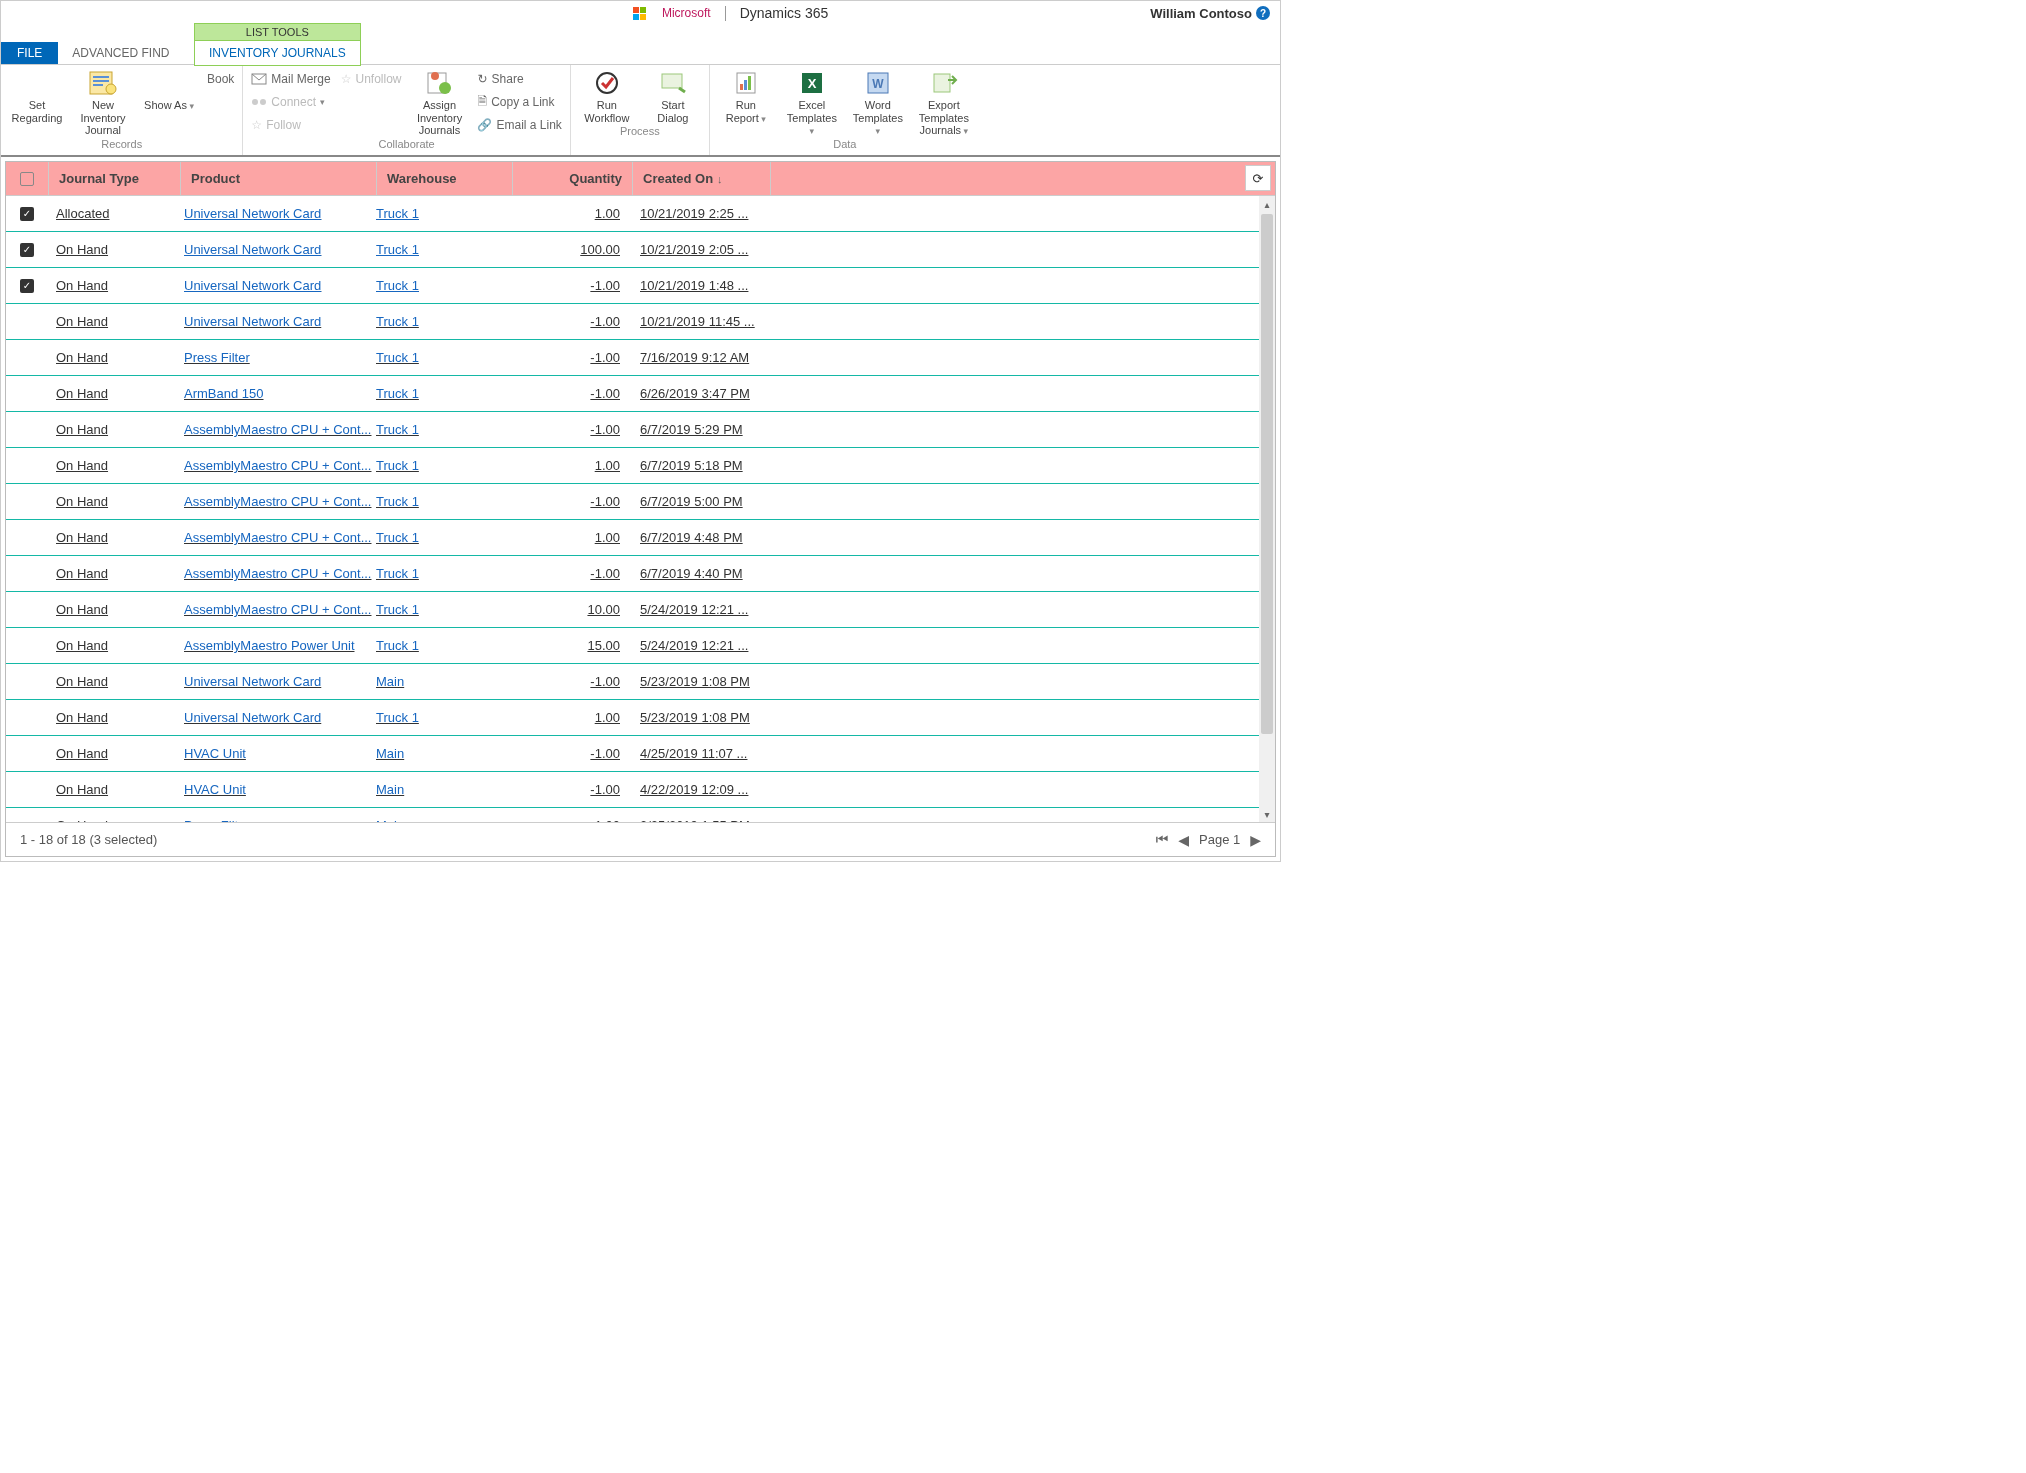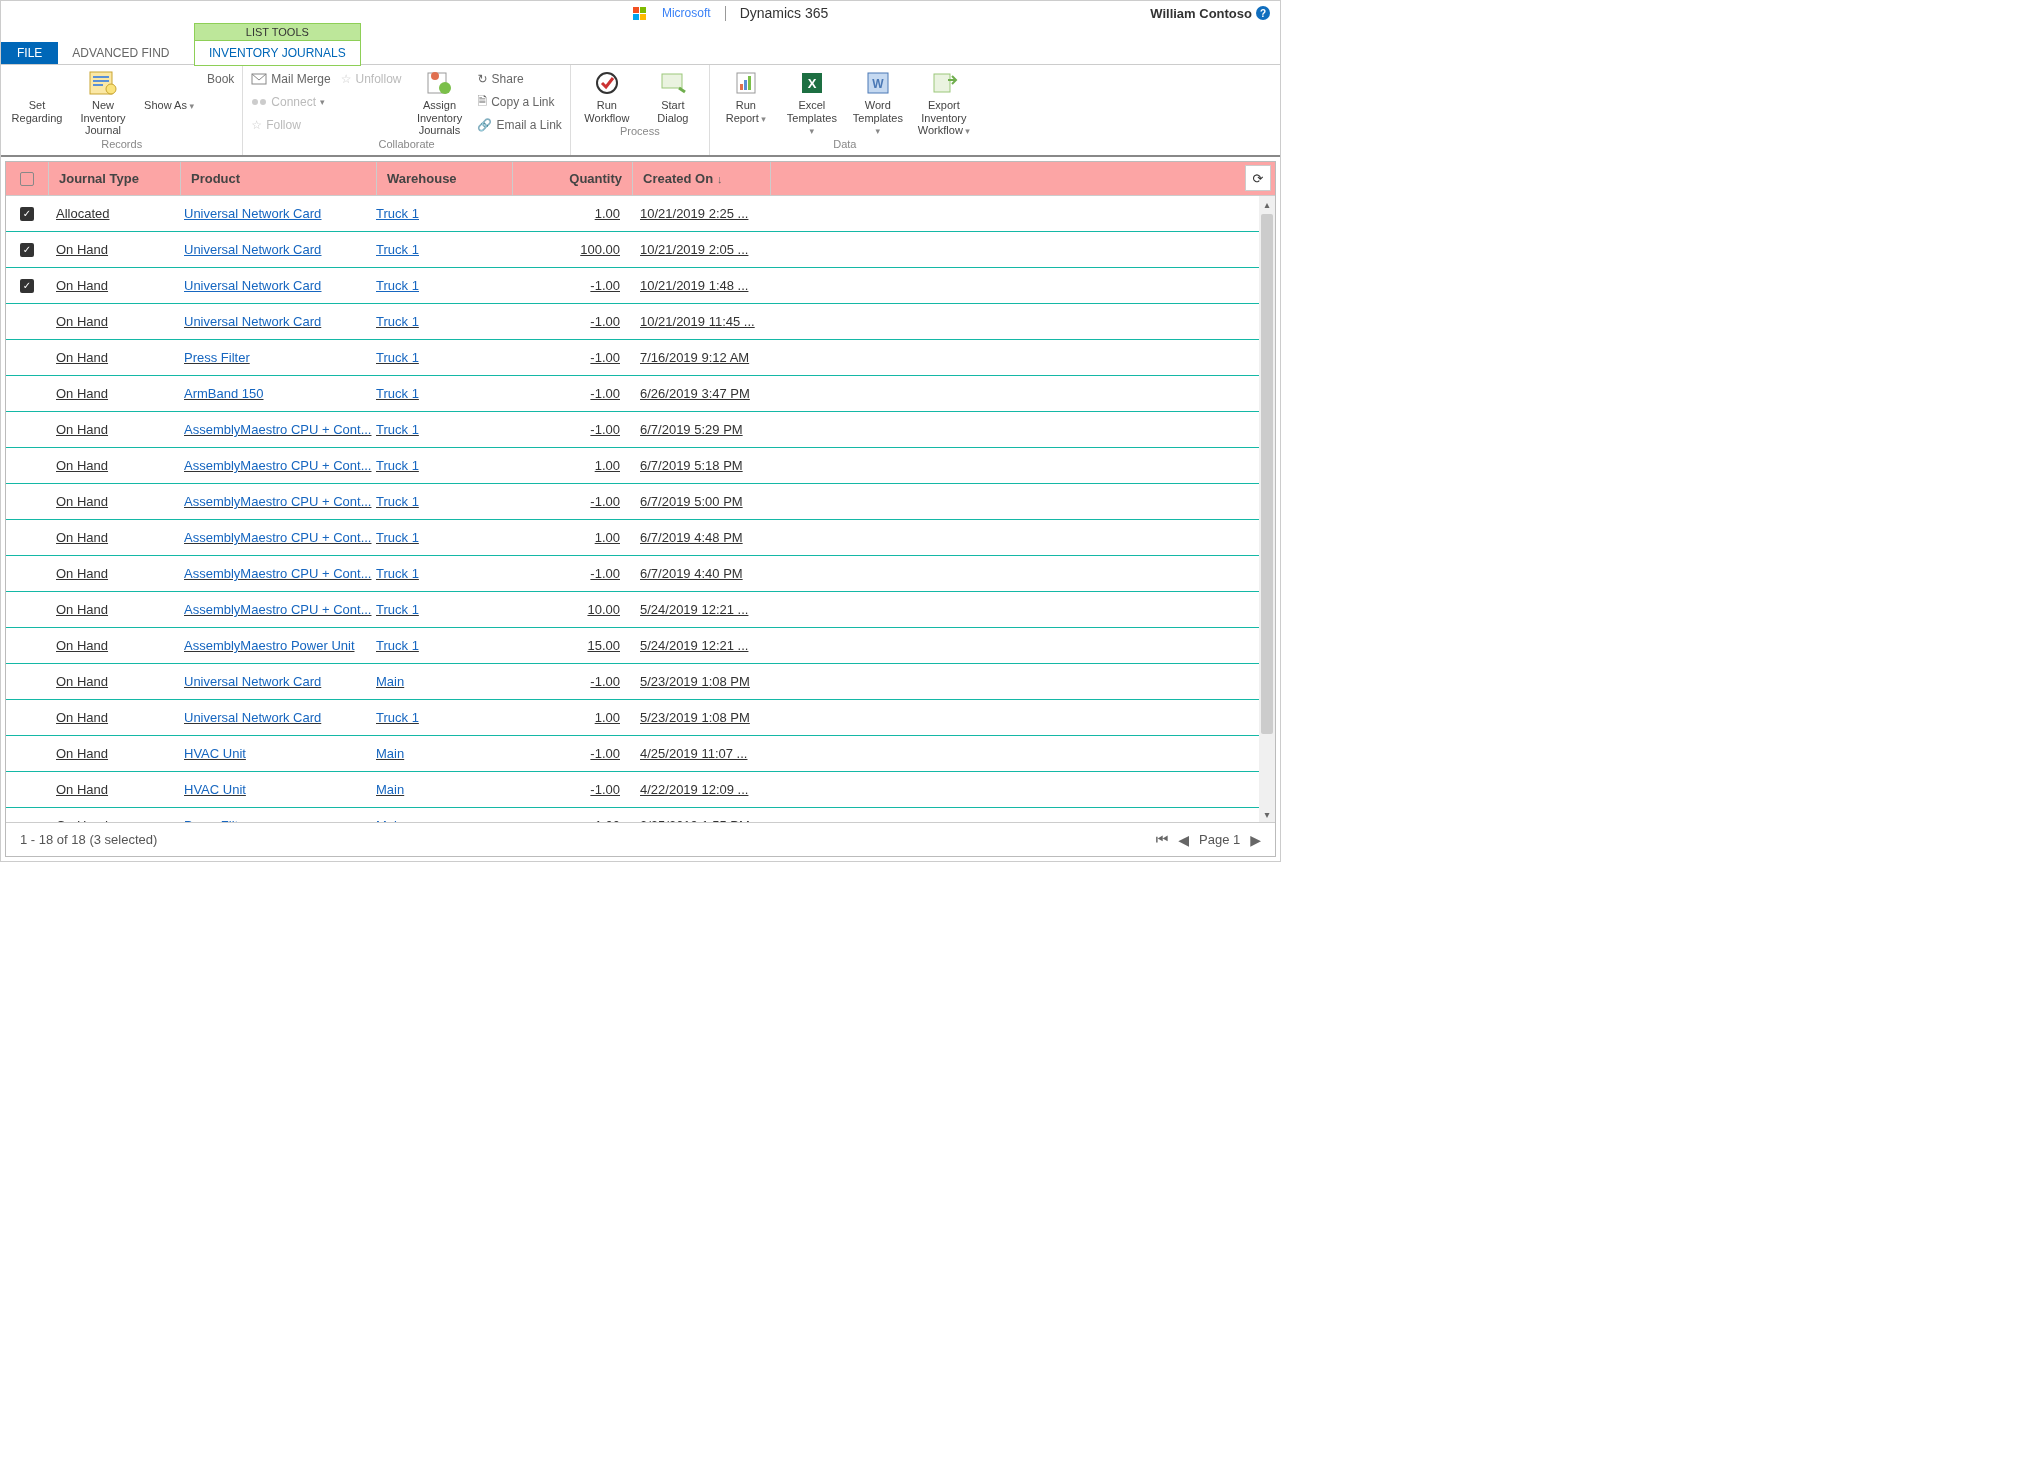--- a/index.html
+++ b/index.html
@@ -2,21 +2,21 @@
 <html><head>
 <meta charset="utf-8">
 <style>
   * { box-sizing: border-box; margin:0; padding:0; }
   body { font-family: "Segoe UI", Arial, sans-serif; font-size:13px; color:#333; background:#fff; }
   .app { width:1281px; border:1px solid #ccc; margin:0; }
 
   
   .topbar { display:flex; align-items:center; justify-content:space-between; padding:0 10px; height:24px; }
   .topbar-left { display:flex; align-items:center; gap:8px; }
-  .ms-logo { display:inline-flex; align-items:center; font-size:12px; color:#3b82f6; gap:16px;}
+  .ms-logo { display:inline-flex; align-items:center; font-size:12px; color:#be185d; gap:16px;}
   .ms-squares { display:grid; grid-template-columns:6px 6px; grid-template-rows:6px 6px; gap:1px;}
   .ms-squares span:nth-child(1){background:#f25022;}
   .ms-squares span:nth-child(2){background:#7fba00;}
   .ms-squares span:nth-child(3){background:#00a4ef;}
   .ms-squares span:nth-child(4){background:#ffb900;}
   .divider-v { border-left:1px solid #999; height:15px; margin:0 6px;}
   .d365 { font-size:14px; color:#333;}
   .user { font-size:13px; font-weight:600; color:#333; display:flex; align-items:center; gap:4px;}
   .help-icon { width:14px; height:14px; border-radius:50%; background:#106ebe; color:#fff; font-size:10px; display:inline-flex;align-items:center;justify-content:center;}
 
@@ -249,21 +249,21 @@
           </span>
           <span class="rbig-label drop">Word Templates</span>
         </div>
         <div class="rbig">
           <span class="icon-lg">
             <svg width="28" height="26">
                 <rect x="4" y="4" width="16" height="18" fill="#eaf3e0" stroke="#9bc77a"></rect>
                 <path d="M18 10 L26 10 M22 6 L26 10 L22 14" stroke="#6fae4d" stroke-width="2" fill="none"></path>
               </svg>
           </span>
-          <span class="rbig-label drop">Export Inventory Workflow</span>
+          <span class="rbig-label drop">Export Templates Journals</span>
         </div>
       </div>
       <div class="rgroup-label">Data</div>
     </div>
   </div>
 
   <div class="grid-wrap">
     <div class="refresh-btn">
       <span>⟳</span>
     </div>

